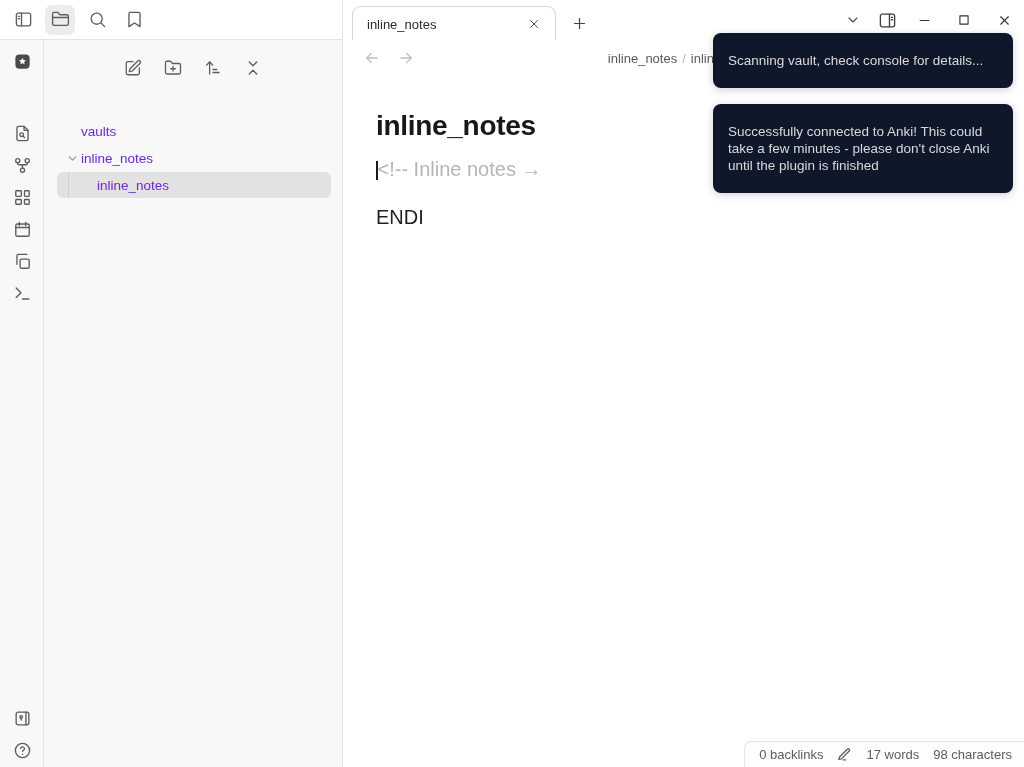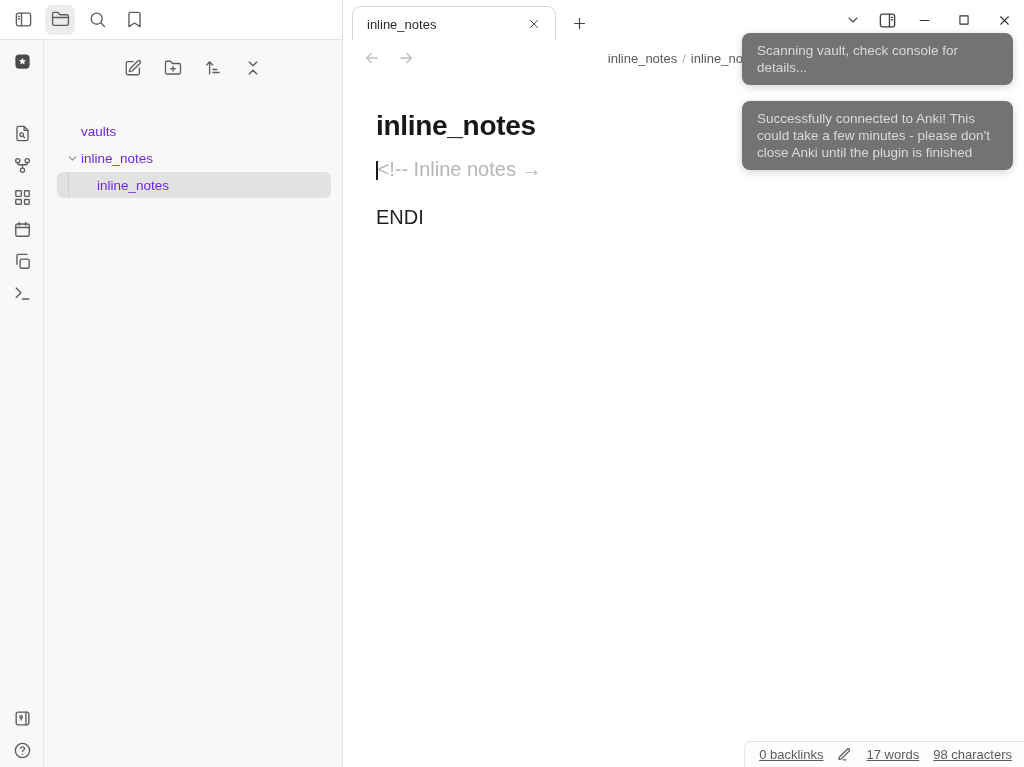--- a/index.html
+++ b/index.html
@@ -58,25 +58,25 @@
   .note-lines { margin-top:13px; font-size:20px; line-height:24px; color:#1f1f1f; }
   .line { min-height:24px; }
   .muted { color:#b6b6b6; }
   .caret { display:inline-block; width:1.5px; height:19px; background:#1a1a1a; vertical-align:-4px; margin-right:0px; }
   .spell-error { text-decoration:underline; text-decoration-style:wavy; text-decoration-color:#ff5147; text-decoration-thickness:1px; text-underline-offset:4px; }
   .card-type { color:#8a79f0; margin:0 5px; }
   .card-id { color:#b6b6b6; margin-left:5px; }
 
   
   .notices { position:absolute; top:33px; right:11px; width:300px; display:flex; flex-direction:column; gap:16px; z-index:50; }
-  .notice { background:#737373; color:#dadada; border-radius:8px; padding:9px 15px; font-size:13.5px; line-height:17px; box-shadow:0 2px 8px rgba(0,0,0,0.18); cursor:pointer;margin-left:29px; }
+  .notice { background:#0f172a; color:#dadada; border-radius:8px; padding:19px 15px; font-size:13.5px; line-height:17px; box-shadow:0 2px 8px rgba(0,0,0,0.18); cursor:pointer; }
 
   
   .statusbar { position:absolute; right:0; bottom:0; height:26px; display:flex; align-items:center; gap:14px; padding:0 12px 0 14px; background:#fdfdfd; border:1px solid #e4e4e4; border-right:none; border-bottom:none; border-radius:7px 0 0 0; font-size:13px; color:#5c5c5c; z-index:40; }
-  .status-item { display:flex; align-items:center; gap:13px; white-space:nowrap;text-decoration:underline; }
+  .status-item { display:flex; align-items:center; gap:13px; white-space:nowrap; }
 </style>
 </head>
 <body>
 
 <div class="app">
 
   <div class="topbar">
     <div class="topbar-left">
       <div class="tb-btn">
         <svg class="ic" width="19" height="19" viewBox="0 0 24 24">

